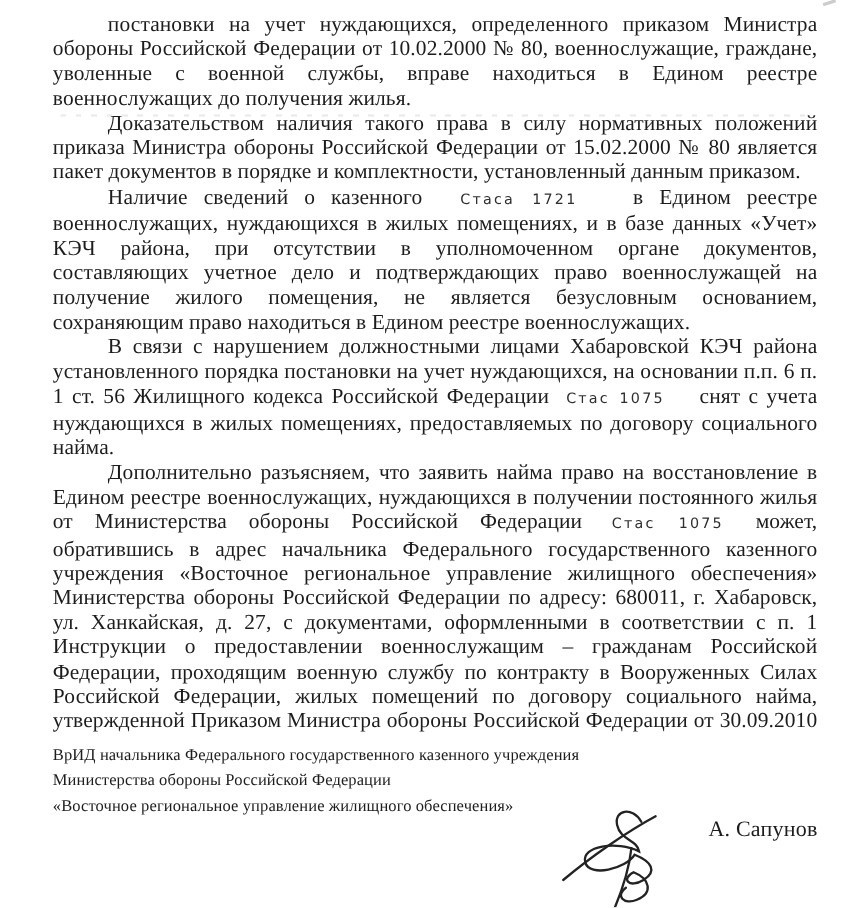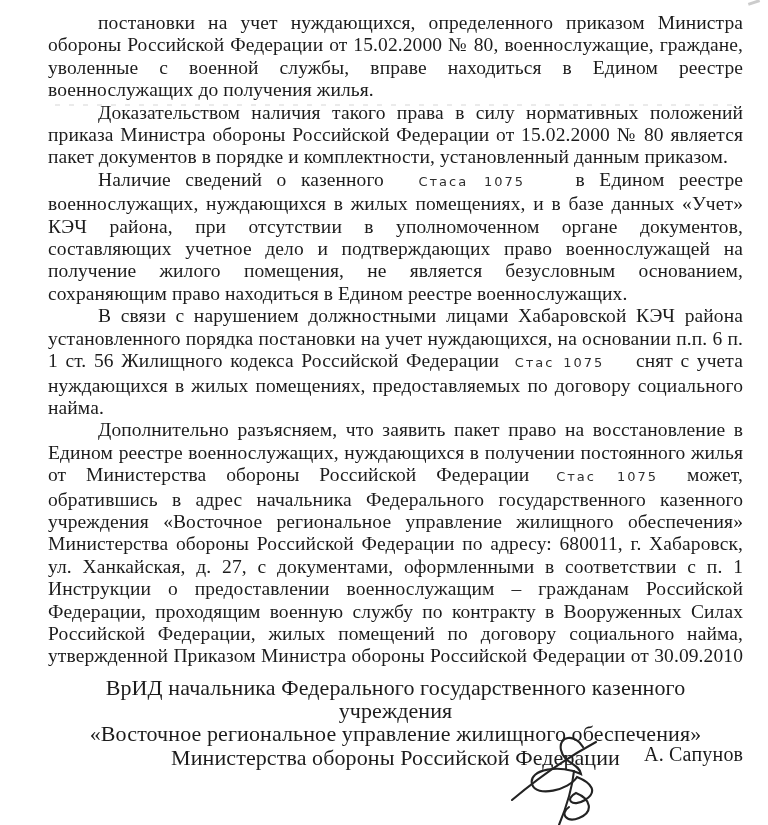--- a/index.html
+++ b/index.html
@@ -37,22 +37,22 @@
     color: #2e2e2e;
     white-space: nowrap;
   }
   .anon-wide  { margin: 0 36px 0 20px; }
   .anon-mid   { margin: 0 24px 0 8px; }
   .anon-tight { margin: 0 9px 0 7px; }
 
   .sig-block {
     position: absolute;
     top: 676px; left: 48px; right: 25px;
-    text-align: center;
-    font-size: 22px;
+    text-align: left;
+    font-size: 15px;
     line-height: 23.2px;
     letter-spacing: 0.1px;
   }
   .signer-name {
     position: absolute;
     top: 743px; left: 612px;
     font-size: 20px;
     letter-spacing: 0.2px;
     margin-left: 32px;
   }
@@ -82,51 +82,51 @@
 <body>
 
 <div class="page">
 
   <div class="artifact-dotline"></div>
   <div class="artifact-corner"></div>
 
   <div class="body-text">
 
     <p>
-      <span>постановки на учет нуждающихся, определенного приказом Министра обороны Российской Федерации от 15.02.2000  № 80, военнослужащие, граждане, уволенные с военной службы, вправе находиться в Едином реестре военнослужащих до получения жилья.</span>
+      <span>постановки на учет нуждающихся, определенного приказом Министра обороны Российской Федерации от 10.02.2000  № 80, военнослужащие, граждане, уволенные с военной службы, вправе находиться в Едином реестре военнослужащих до получения жилья.</span>
     </p>
 
     <p>
       <span>Доказательством наличия такого права в силу нормативных положений приказа Министра обороны Российской Федерации  от 15.02.2000 № 80 является пакет документов в порядке и комплектности, установленный данным приказом.</span>
     </p>
 
     <p>
       <span>Наличие сведений о казенного</span>
-      <span class="anon anon-wide">Стаса 1075</span>
+      <span class="anon anon-wide">Стаса 1721</span>
       <span>в Едином реестре военнослужащих, нуждающихся в жилых помещениях, и в базе данных «Учет» КЭЧ района, при отсутствии в уполномоченном органе документов, составляющих учетное дело и подтверждающих право военнослужащей на получение жилого помещения, не является безусловным основанием, сохраняющим право находиться в Едином реестре военнослужащих.</span>
     </p>
 
     <p>
       <span>В связи с нарушением должностными лицами Хабаровской  КЭЧ района установленного порядка постановки на учет нуждающихся, на основании п.п. 6 п. 1 ст. 56 Жилищного кодекса Российской Федерации</span>
       <span class="anon anon-mid">Стас 1075</span>
       <span>снят с учета нуждающихся в жилых помещениях, предоставляемых по договору социального найма.</span>
     </p>
 
     <p>
-      <span>Дополнительно разъясняем, что заявить пакет право на восстановление в Едином реестре военнослужащих,  нуждающихся в получении постоянного жилья от Министерства обороны Российской Федерации</span>
+      <span>Дополнительно разъясняем, что заявить найма право на восстановление в Едином реестре военнослужащих,  нуждающихся в получении постоянного жилья от Министерства обороны Российской Федерации</span>
       <span class="anon anon-tight">Стас 1075</span>
       <span>может, обратившись в адрес начальника Федерального государственного казенного учреждения «Восточное региональное управление жилищного обеспечения» Министерства обороны  Российской Федерации по адресу:  680011, г. Хабаровск, ул. Ханкайская, д. 27, с  документами, оформленными в соответствии с п. 1 Инструкции о предоставлении военнослужащим – гражданам Российской Федерации, проходящим военную службу по контракту в Вооруженных Силах Российской Федерации, жилых помещений по договору социального найма, утвержденной Приказом Министра обороны Российской Федерации от 30.09.2010 № 1280.</span>
     </p>
 
   </div>
 
   <div class="sig-block">
     <div>ВрИД начальника  Федерального государственного казенного учреждения</div>
+    <div>Министерства обороны Российской Федерации</div>
     <div>«Восточное региональное управление жилищного обеспечения»</div>
-    <div>Министерства обороны Российской Федерации</div>
   </div>
 
   <svg class="signature-svg" viewBox="0 0 120 130" xmlns="http://www.w3.org/2000/svg" aria-hidden="true">
     <g fill="none" stroke="#232323" stroke-width="2.1" stroke-linecap="round">
       <path d="M88,52 C80,38 63,41 66,55 C69,69 84,68 86,79
                C66,69 33,74 37,89 C41,103 74,95 82,82
                C97,88 103,97 90,105 C77,113 69,104 81,98
                C96,104 99,117 84,123 C72,128 64,119 74,112"></path>
       <path d="M79,76 C77,95 71,113 64,130"></path>
       <path d="M17,105 C42,84 75,61 101,47"></path>

